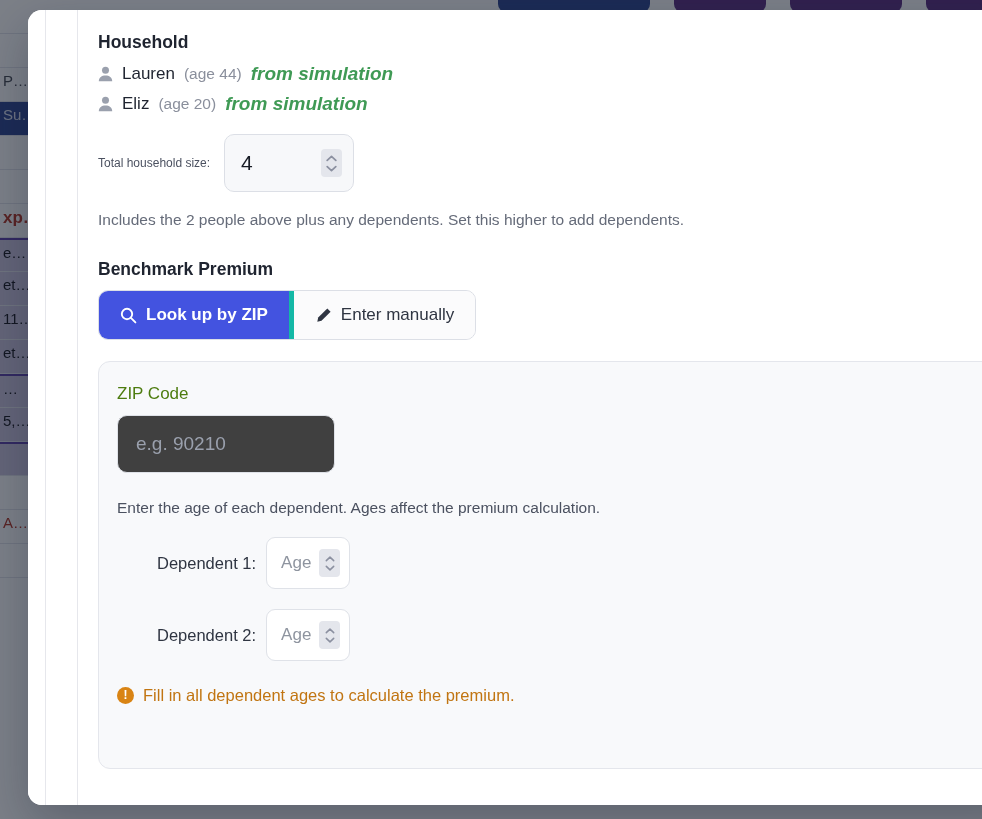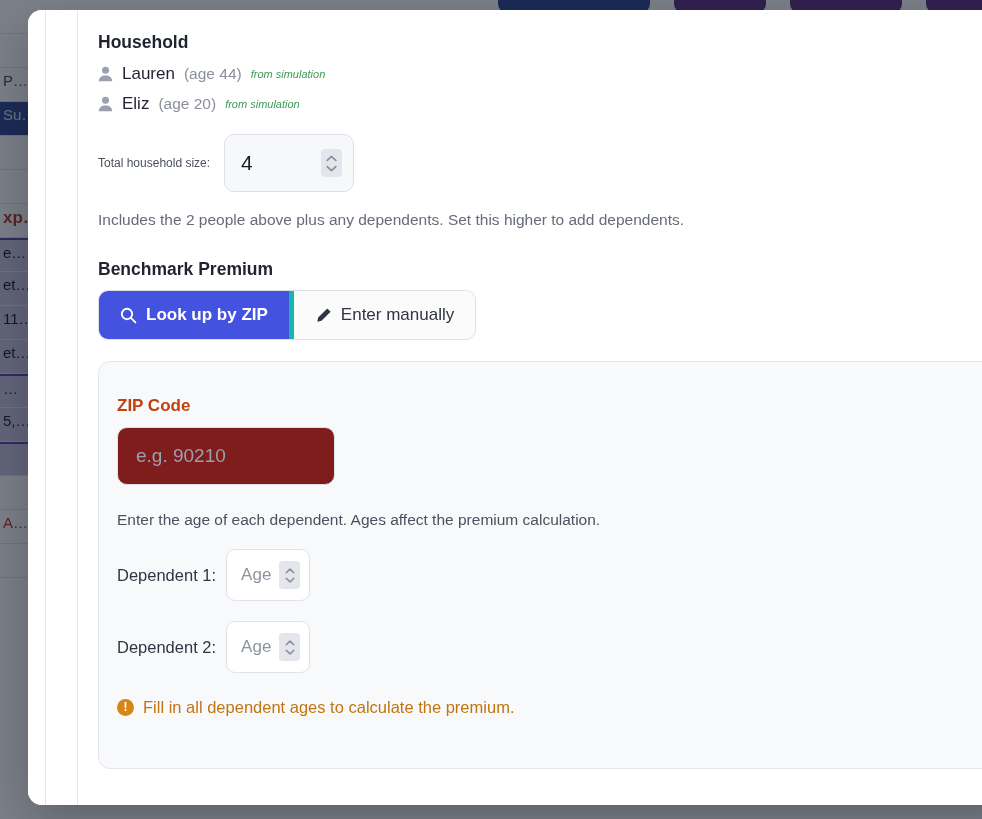--- a/index.html
+++ b/index.html
@@ -115,21 +115,21 @@
   
   .member {
     display: flex; align-items: center;
     gap: 9px;
     margin-bottom: 8px;
     height: 22px;
   }
   .person-icon { width: 15px; height: 16px; flex: 0 0 auto; }
   .member-name { font-size: 17px; color: #1f2430; }
   .member-age  { font-size: 15.5px; color: #8a8f9c; }
-  .member-src  { font-size: 11px; color: #3f9a55; font-style: italic; font-weight: 400; text-align: right; }
+  .member-src  { font-size: 19px; color: #3f9a55; font-style: italic; font-weight: 700; text-align: right; }
 
   
   .size-row {
     display: flex; align-items: center;
     gap: 14px;
     margin-top: 19px;
   }
   .size-label { font-size: 12px; color: #4b5160; }
   .num-input {
     width: 130px; height: 58px;
@@ -187,45 +187,45 @@
   
   .card {
     margin-top: 21px;
     border: 1px solid #e4e6ec;
     border-radius: 12px;
     background: #f8f9fb;
     padding: 22px 20px 0 18px;
     height: 408px;
   }
   .card-label {
-    font-size: 17px; font-weight: bold;
-    color: #c2410c;
-    margin: 12px 0 11px 0;
+    font-size: 17px; font-weight: normal;
+    color: #4d7c0f;
+    margin: 0 0 11px 0;
   }
   .text-input {
     width: 218px; height: 58px;
     border: 1px solid #dfe2e8;
     border-radius: 10px;
-    background: #7f1d1d;
+    background: #404040;
     display: flex; align-items: center;
     padding: 0 18px;
     font-size: 19px;
     color: #9aa0ad;
   }
   .card-hint {
     font-size: 15.5px;
     color: #4b5160;
     margin: 26px 0 0 0;
   }
 
   .dep-row {
     display: flex; align-items: center; gap: 10px;
     margin-top: 20px;
   }
-  .dep-label { font-size: 16.5px; color: #2f3542; }
+  .dep-label { font-size: 16.5px; color: #2f3542; margin-left: 40px; }
   .age-input {
     height: 52px;
     border: 1px solid #dfe2e8;
     border-radius: 9px;
     background: #ffffff;
     display: flex; align-items: center; gap: 8px;
     padding: 0 9px 0 14px;
   }
   .age-ph { font-size: 17px; color: #8e949f; }
 

